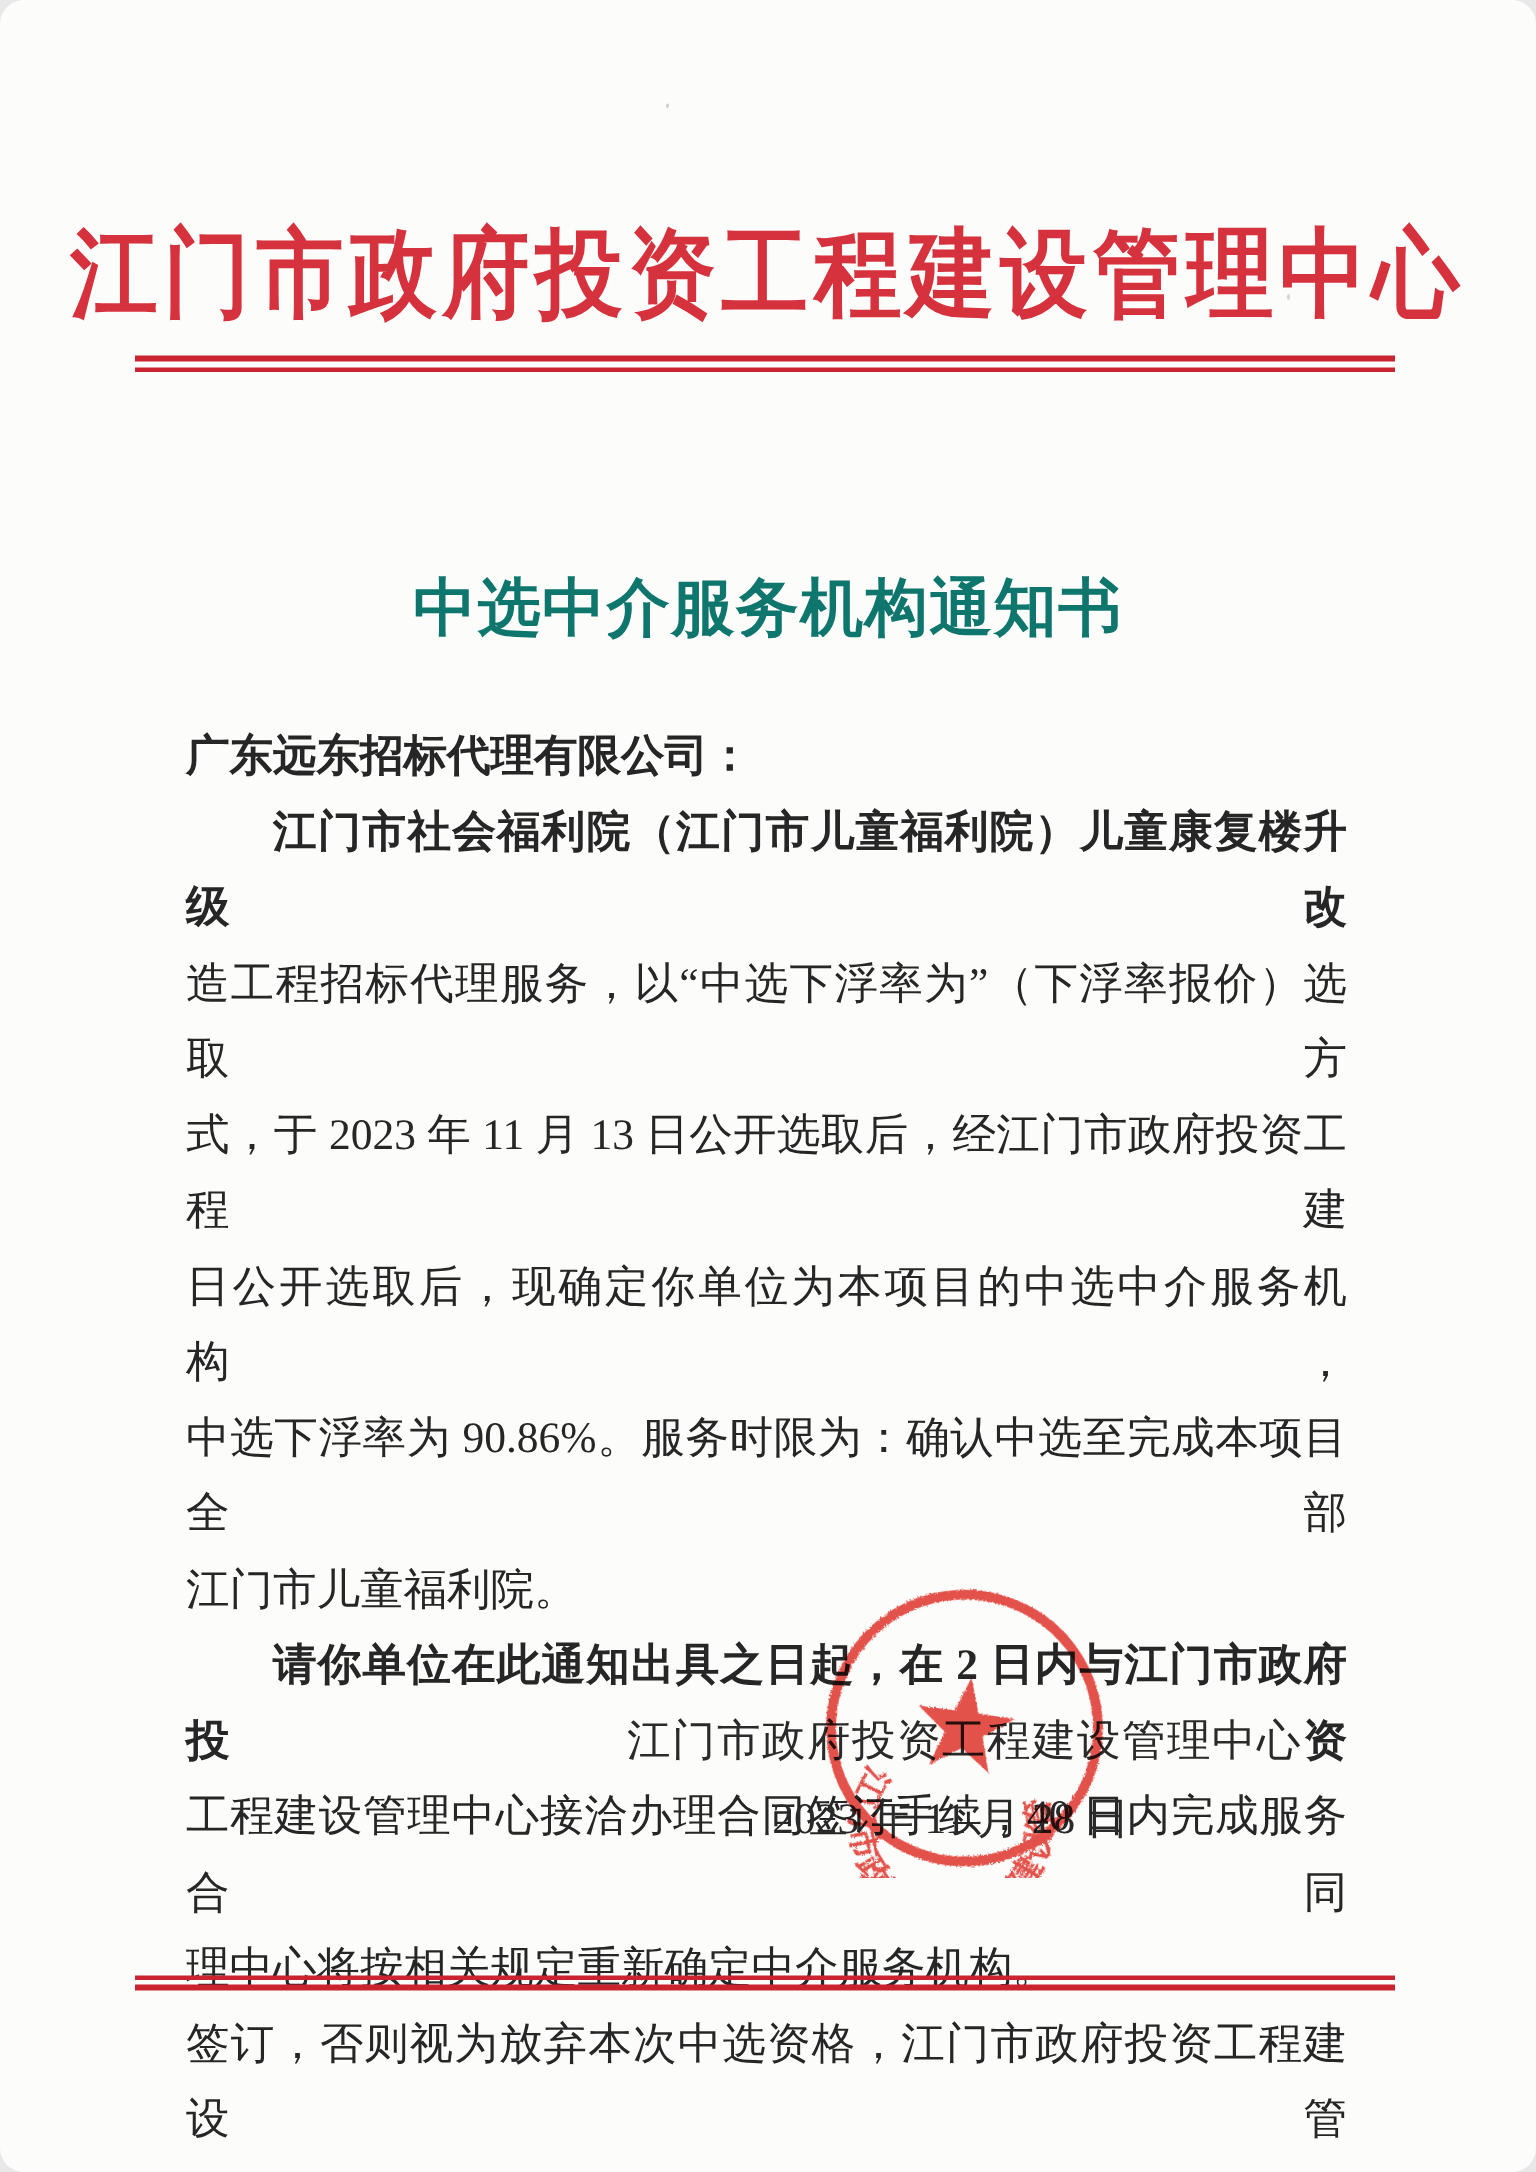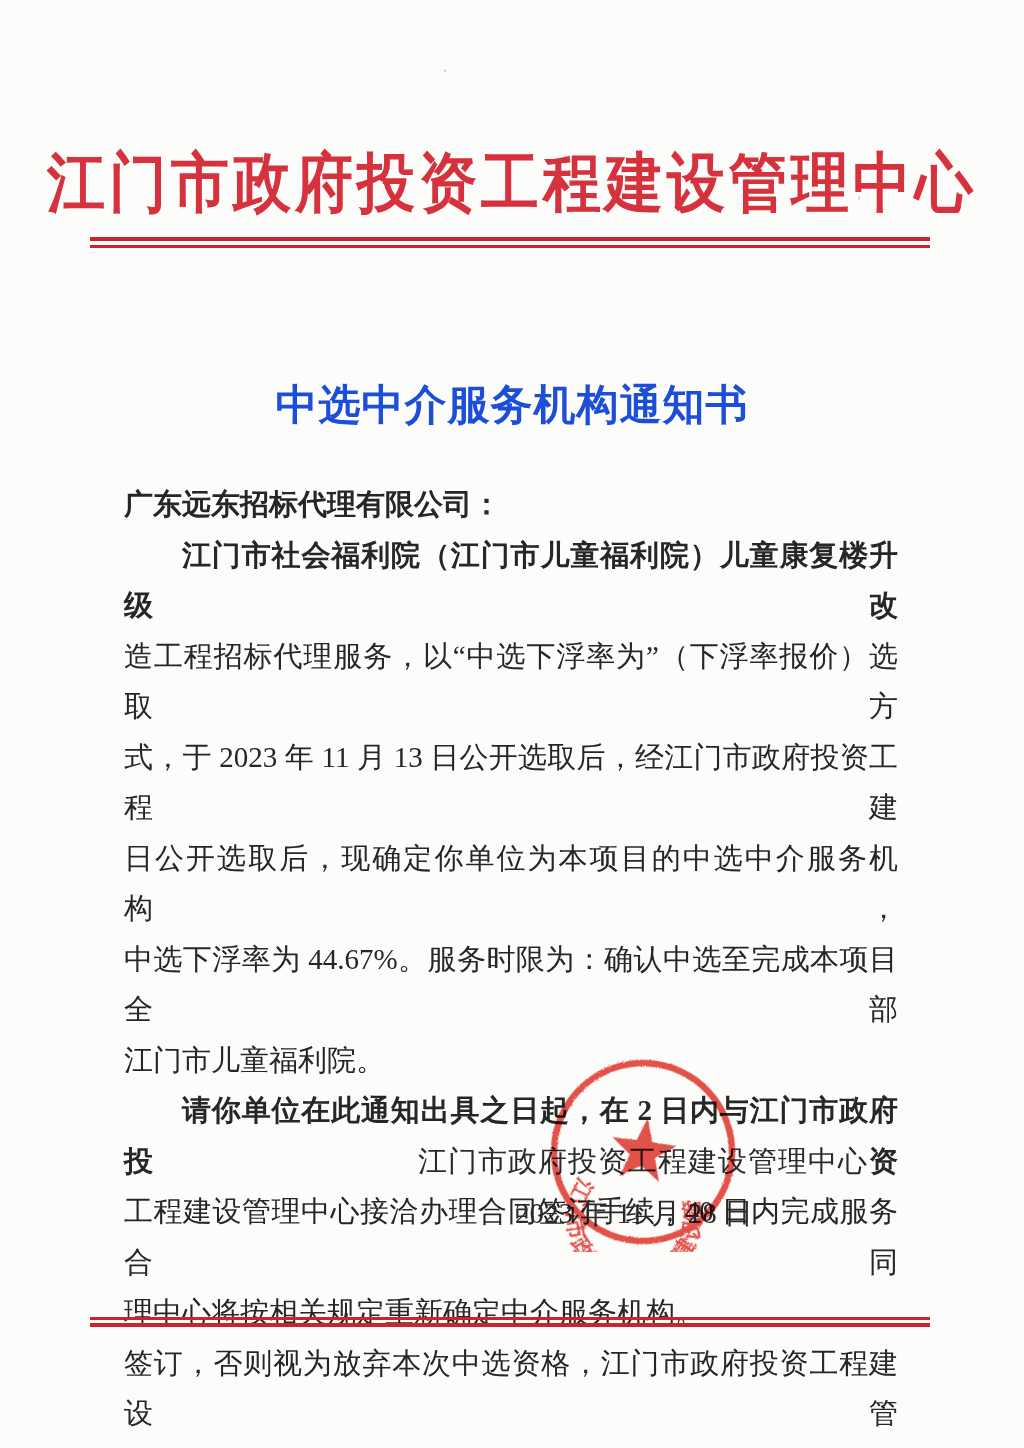--- a/index.html
+++ b/index.html
@@ -10,20 +10,21 @@
   }
   *{margin:0;padding:0;box-sizing:border-box;}
   html,body{background:#e8e8e8;}
   .page{
     position:relative;
     width:1024px;height:1448px;
     background:#fcfcfb;
     overflow:hidden;
     font-family:"Liberation Serif","DejaVu Serif",serif;
     color:var(--text_black);
+    border-radius:16px;
   }
   
   .letterhead{
     position:absolute;top:140px;left:0;width:100%;
     text-align:center;
     font-size:58px;font-weight:700;
     letter-spacing:4px;
     color:var(--accent_red);
     transform:scaleY(1.12);
     transform-origin:top center;
@@ -33,21 +34,21 @@
   .rule-top-thick{left:90px;top:237px;width:840px;height:4px;}
   .rule-top-thin{left:90px;top:245px;width:840px;height:3px;}
   .rule-bottom-thin{left:90px;top:1317px;width:840px;height:3px;}
   .rule-bottom-thick{left:90px;top:1323px;width:840px;height:4px;}
   
   .doc-title{
     position:absolute;top:377px;left:0;width:100%;
     text-align:center;
     font-size:42px;font-weight:700;
     letter-spacing:1px;
-    color:#1d4ed8;
+    color:#0f766e;
     white-space:nowrap;
   }
   
   .body-block{
     position:absolute;top:479px;left:124px;width:774px;
     font-size:29px;line-height:50.5px;
     color:#262626;
   }
   .line{
     text-align:justify;
@@ -90,21 +91,21 @@
   <div class="rule rule-top-thin"></div>
 
   <div class="doc-title">中选中介服务机构通知书</div>
 
   <div class="body-block">
     <div class="line salutation">广东远东招标代理有限公司：</div>
     <div class="line indent">江门市社会福利院（江门市儿童福利院）儿童康复楼升级改</div>
     <div class="line">造工程招标代理服务，以“中选下浮率为”（下浮率报价）选取方</div>
     <div class="line">式，于 2023 年 11 月 13 日公开选取后，经江门市政府投资工程建</div>
     <div class="line">日公开选取后，现确定你单位为本项目的中选中介服务机构，</div>
-    <div class="line">中选下浮率为 44.67%。服务时限为：确认中选至完成本项目全部</div>
+    <div class="line">中选下浮率为 90.86%。服务时限为：确认中选至完成本项目全部</div>
     <div class="line short">江门市儿童福利院。</div>
     <div class="line indent">请你单位在此通知出具之日起，在 2 日内与江门市政府投资</div>
     <div class="line">工程建设管理中心接洽办理合同签订手续，40 日内完成服务合同</div>
     <div class="line short">理中心将按相关规定重新确定中介服务机构。</div>
     <div class="line">签订，否则视为放弃本次中选资格，江门市政府投资工程建设管</div>
   </div>
 
   <div class="sign-org">江门市政府投资工程建设管理中心</div>
   <div class="sign-date">2023 年 11 月 28 日</div>
 

